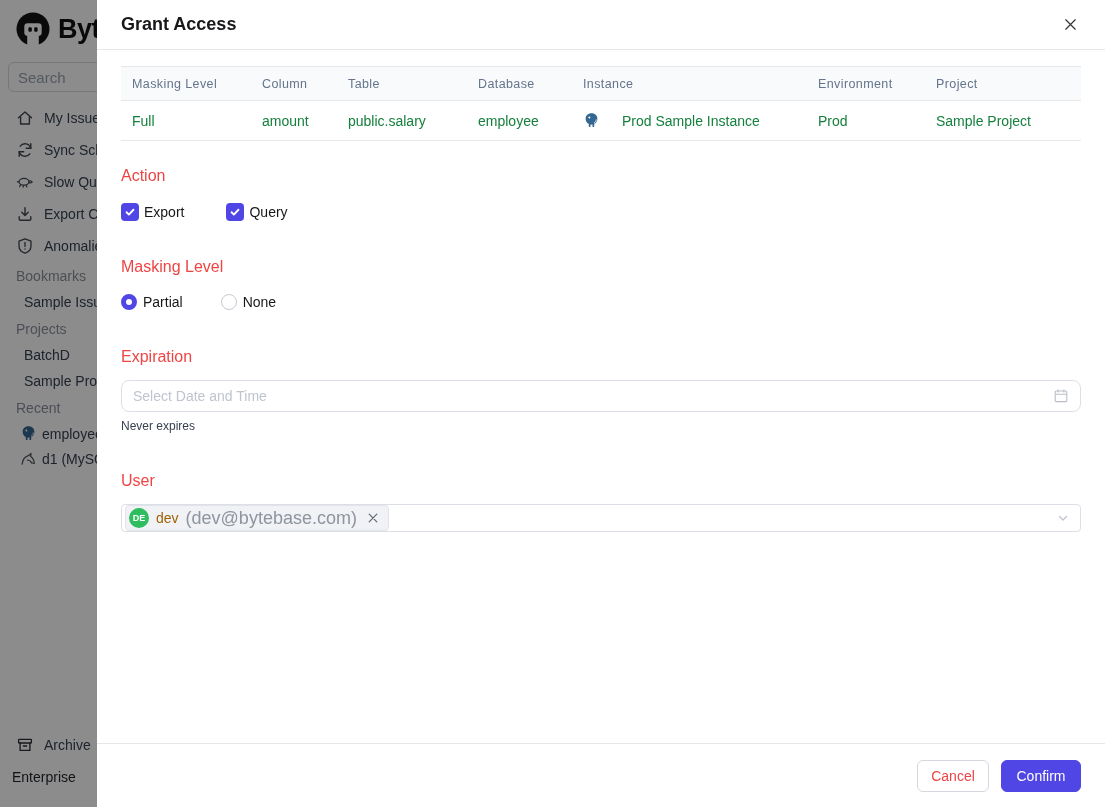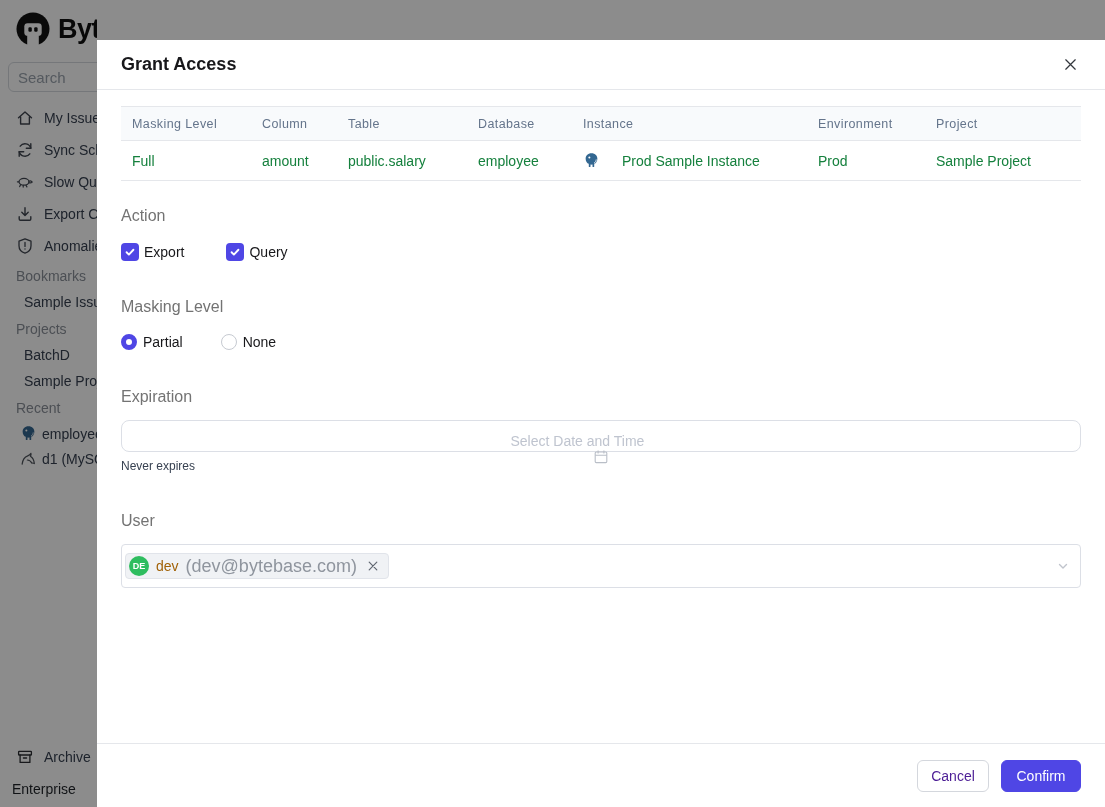--- a/index.html
+++ b/index.html
@@ -27,31 +27,31 @@
   .nav { margin-top:10px; }
   .nav-item {
     height:32px; display:flex; align-items:center; gap:10px; padding-left:16px;
     font-size:14px; color:#374151; white-space:nowrap; cursor:pointer;
   }
   .nav-item .ico { width:18px; height:18px; flex:none; display:flex; }
   .sec-title { height:27px; display:flex; align-items:center; padding-left:16px; font-size:14px; color:#8a9099; white-space:nowrap; }
   .sub-item { height:26px; display:flex; align-items:center; padding-left:24px; font-size:14px; color:#374151; white-space:nowrap; cursor:pointer; }
   .recent-item { height:25px; display:flex; align-items:center; gap:5px; padding-left:20px; font-size:14px; color:#374151; white-space:nowrap; cursor:pointer; }
   .recent-item .ico { width:17px; height:17px; flex:none; display:flex; }
-  .sidebar-bottom { position:absolute; left:0; bottom:0; width:100%; }
+  .sidebar-bottom { position:absolute; left:0; bottom:12px; width:100%; }
   .archive-item { height:32px; display:flex; align-items:center; gap:10px; padding-left:16px; font-size:14px; color:#374151; white-space:nowrap; cursor:pointer; margin-bottom:8px; }
   .plan-label { padding:0 0 10px 12px; font-size:14px; color:#1f2328; white-space:nowrap; }
 
   
   .backdrop { position:absolute; inset:0; background:rgba(0,0,0,0.45); z-index:5; }
 
   
   .modal {
     position:absolute; left:97px; top:0; right:0; bottom:0; background:#fff; z-index:10;
-    display:flex; flex-direction:column;margin-top:40px;
+    display:flex; flex-direction:column;
   }
   .modal-header {
     flex:none; height:50px; border-bottom:1px solid #e5e7eb;
     display:flex; align-items:center; justify-content:space-between; padding:0 24px;
   }
   .modal-title { font-size:18px; font-weight:700; color:#18181b; }
   .close-btn { width:22px; height:22px; display:flex; align-items:center; justify-content:center; cursor:pointer; }
 
   .modal-body { flex:1; padding:16px 24px 0 24px; overflow:hidden; }
 
@@ -64,66 +64,66 @@
   }
   .grant-table td {
     border-bottom:1px solid #e5e7eb; font-size:14px; color:#15803d;
     height:40px; padding:0; vertical-align:middle; white-space:nowrap; overflow:hidden;
   }
   .grant-table th.first, .grant-table td.first { padding-left:11px; }
   .cell-instance { display:flex; align-items:center; gap:22px; }
   .cell-instance .ico { width:17px; height:17px; display:flex; flex:none; }
 
   
-  .section-label { font-size:16px; font-weight:500; color:#737373; }
+  .section-label { font-size:16px; font-weight:500; color:#ef4444; }
   .mt-26 { margin-top:26px; } .mt-37 { margin-top:37px; } .mt-38 { margin-top:38px; } .mt-39 { margin-top:39px; }
   .control-row { display:flex; align-items:center; margin-top:18px; }
 
   .checkbox { width:18px; height:18px; border-radius:4px; background:#4f46e5; display:flex; align-items:center; justify-content:center; cursor:pointer; flex:none; }
   .cb-label { font-size:14px; font-weight:500; color:#18181b; margin-left:5px; cursor:pointer; }
   .cb-gap { margin-left:42px; }
 
   .radio { width:16px; height:16px; border-radius:50%; flex:none; cursor:pointer; }
   .radio.on { border:5px solid #4f46e5; background:#fff; }
   .radio.off { border:1.5px solid #c6cad1; background:#fff; }
   .radio-label { font-size:14px; font-weight:500; color:#18181b; margin-left:6px; cursor:pointer; }
   .radio-gap { margin-left:38px; }
 
   .date-input {
     margin-top:14px; height:32px; width:100%; border:1px solid #dcdfe6; border-radius:8px;
-    display:flex; align-items:center; padding:12px 11px; background:#fff; cursor:text;flex-direction:column;
+    display:flex; align-items:center; padding:12px 11px; background:#fff; cursor:text;
   }
   .date-input input {
     flex:1; border:none; outline:none; font-size:14px; color:#374151; background:transparent;
     font-family:"Liberation Sans", sans-serif;
   }
   .date-input input::placeholder { color:#bfc4cf; }
   .hint { margin-top:7px; font-size:12px; color:#374151; }
 
   .user-select {
-    margin-top:14px; height:44px; width:100%; border:1px solid #dcdfe6; border-radius:4px;
+    margin-top:14px; height:28px; width:100%; border:1px solid #dcdfe6; border-radius:4px;
     display:flex; align-items:center; padding:0 10px 0 3px; background:#fff; cursor:pointer;
   }
   .user-tag {
     display:flex; align-items:center; gap:7px; height:26px; padding:0 8px 0 3px;
     background:#f0f2f5; border:1px solid #e1e4ea; border-radius:4px; max-width:100%;
   }
   .avatar { width:20px; height:20px; border-radius:50%; background:#2ebd5f; color:#fff; font-size:9px; font-weight:700; display:flex; align-items:center; justify-content:center; flex:none; }
   .tag-name { font-size:14px; font-weight:500; color:#a16207; }
   .tag-email { font-size:18px; color:#8f959e; }
   .tag-x { width:14px; height:14px; display:flex; cursor:pointer; margin-left:2px; }
   .select-caret { margin-left:auto; width:14px; height:14px; display:flex; }
 
   
   .modal-footer {
     flex:none; height:64px; border-top:1px solid #e5e7eb;
     display:flex; align-items:center; justify-content:flex-end; gap:12px; padding:0 24px;
   }
   .btn { height:32px; border-radius:6px; font-size:14px; font-family:"Liberation Sans", sans-serif; cursor:pointer; display:flex; align-items:center; justify-content:center; }
-  .btn-cancel { width:72px; background:#fff; border:1px solid #d4d7dd; color:#4c1d95; }
+  .btn-cancel { width:72px; background:#fff; border:1px solid #d4d7dd; color:#ef4444; }
   .btn-confirm { width:80px; background:#4f46e5; border:1px solid #4f46e5; color:#fff; }
 </style>
 </head>
 <body>
 
 <aside class="sidebar">
   <div class="logo-row">
     <svg class="logo-mark" viewBox="0 0 36 36">
       <circle cx="18" cy="18" r="16.5" fill="#131313"></circle>
       <rect x="12.2" y="21.5" width="11.6" height="15" fill="#fff"></rect>

